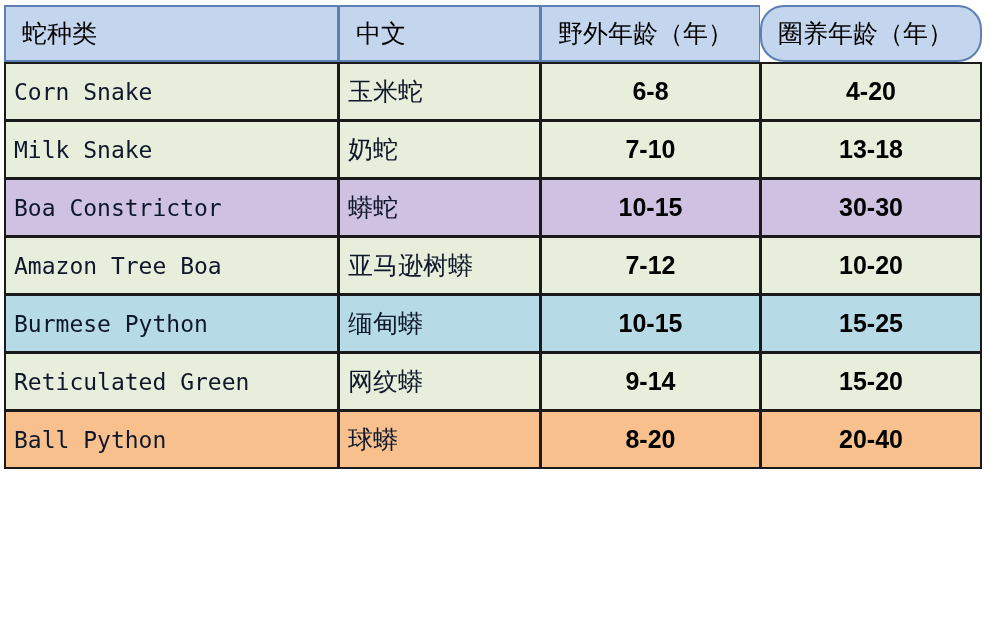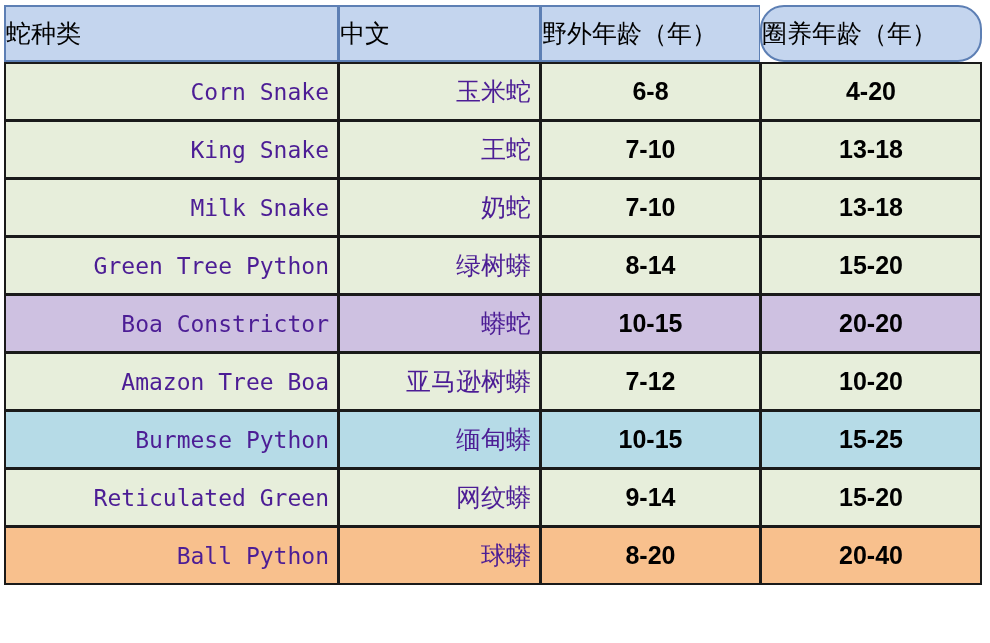--- a/index.html
+++ b/index.html
@@ -34,42 +34,41 @@
   col.c3 { width: 220px; }
   col.c4 { width: 222px; }
 
   
   thead th {
     background: #c4d5ee;
     border: 2px solid #5d7fb4;
     border-right-width: 1px;
     border-bottom-width: 2px;
     height: 53px;
-    padding: 0 0;
+    padding: 0 16px;
     text-align: left;
     vertical-align: middle;
     font-weight: normal;
     font-size: 25px;
     color: #000000;
     font-family: "DejaVu Serif", "Liberation Serif", serif;
     white-space: nowrap;
   }
   thead th.th-last { border-right-width: 2px; border-radius: 24px; }
 
   
   tbody td {
     height: 55px;
     border: 2px solid #1a1a1a;
     border-top-width: 1px;
     border-right-width: 1px;
     padding: 0 8px;
     vertical-align: middle;
     font-size: 25px;
-    color: #4c1d95;
-    text-align: right;
+    color: #0f172a;
   }
   tbody tr:first-child td { border-top-width: 2px; }
   tbody td.td-last { border-right-width: 2px; }
 
   td.name-en {
     font-family: "DejaVu Sans Mono", "Liberation Mono", monospace;
     letter-spacing: 0px;
     font-size: 23px;
   }
   td.name-cn {
@@ -110,42 +109,30 @@
       </tr>
     </thead>
     <tbody id="table-body">
         <tr class="rowbg-default">
           <td class="name-en">Corn Snake</td>
           <td class="name-cn">玉米蛇</td>
           <td class="num">6-8</td>
           <td class="num td-last">4-20</td>
         </tr>
         <tr class="rowbg-default">
-          <td class="name-en">King Snake</td>
-          <td class="name-cn">王蛇</td>
-          <td class="num">7-10</td>
-          <td class="num td-last">13-18</td>
-        </tr>
-        <tr class="rowbg-default">
           <td class="name-en">Milk Snake</td>
           <td class="name-cn">奶蛇</td>
           <td class="num">7-10</td>
           <td class="num td-last">13-18</td>
         </tr>
-        <tr class="rowbg-default">
-          <td class="name-en">Green Tree Python</td>
-          <td class="name-cn">绿树蟒</td>
-          <td class="num">8-14</td>
-          <td class="num td-last">15-20</td>
-        </tr>
         <tr class="rowbg-purple">
           <td class="name-en">Boa Constrictor</td>
           <td class="name-cn">蟒蛇</td>
           <td class="num">10-15</td>
-          <td class="num td-last">20-20</td>
+          <td class="num td-last">30-30</td>
         </tr>
         <tr class="rowbg-default">
           <td class="name-en">Amazon Tree Boa</td>
           <td class="name-cn">亚马逊树蟒</td>
           <td class="num">7-12</td>
           <td class="num td-last">10-20</td>
         </tr>
         <tr class="rowbg-blue">
           <td class="name-en">Burmese Python</td>
           <td class="name-cn">缅甸蟒</td>

